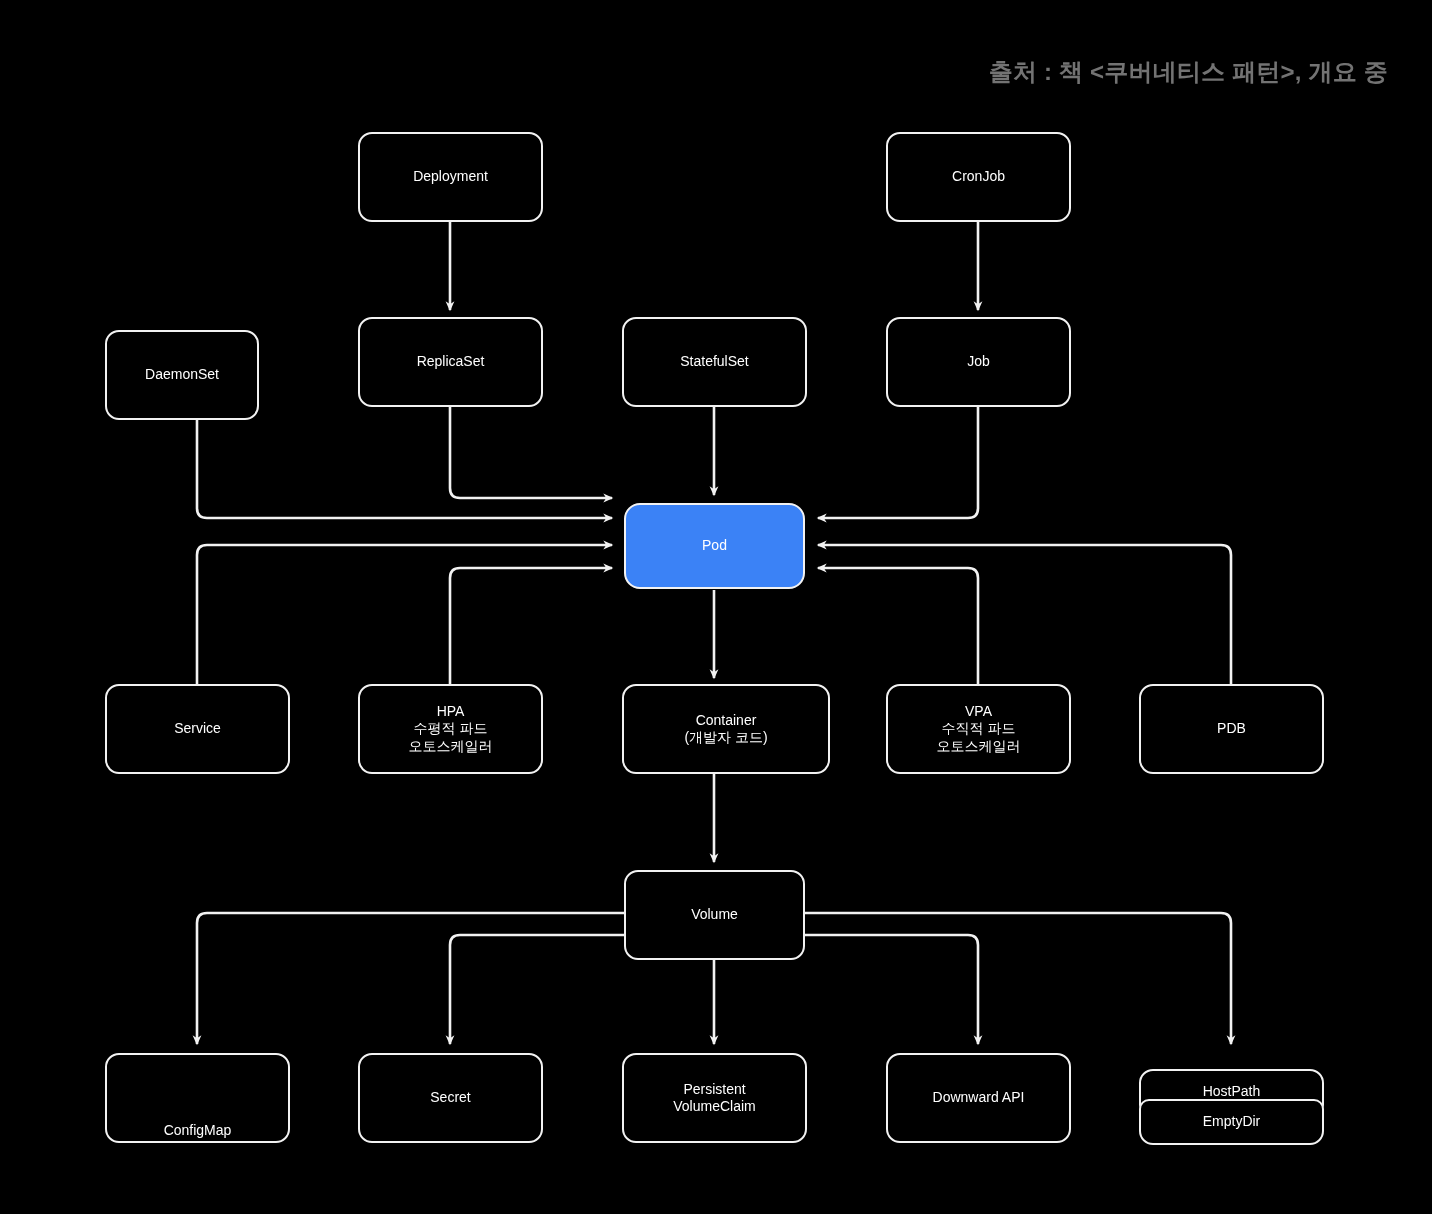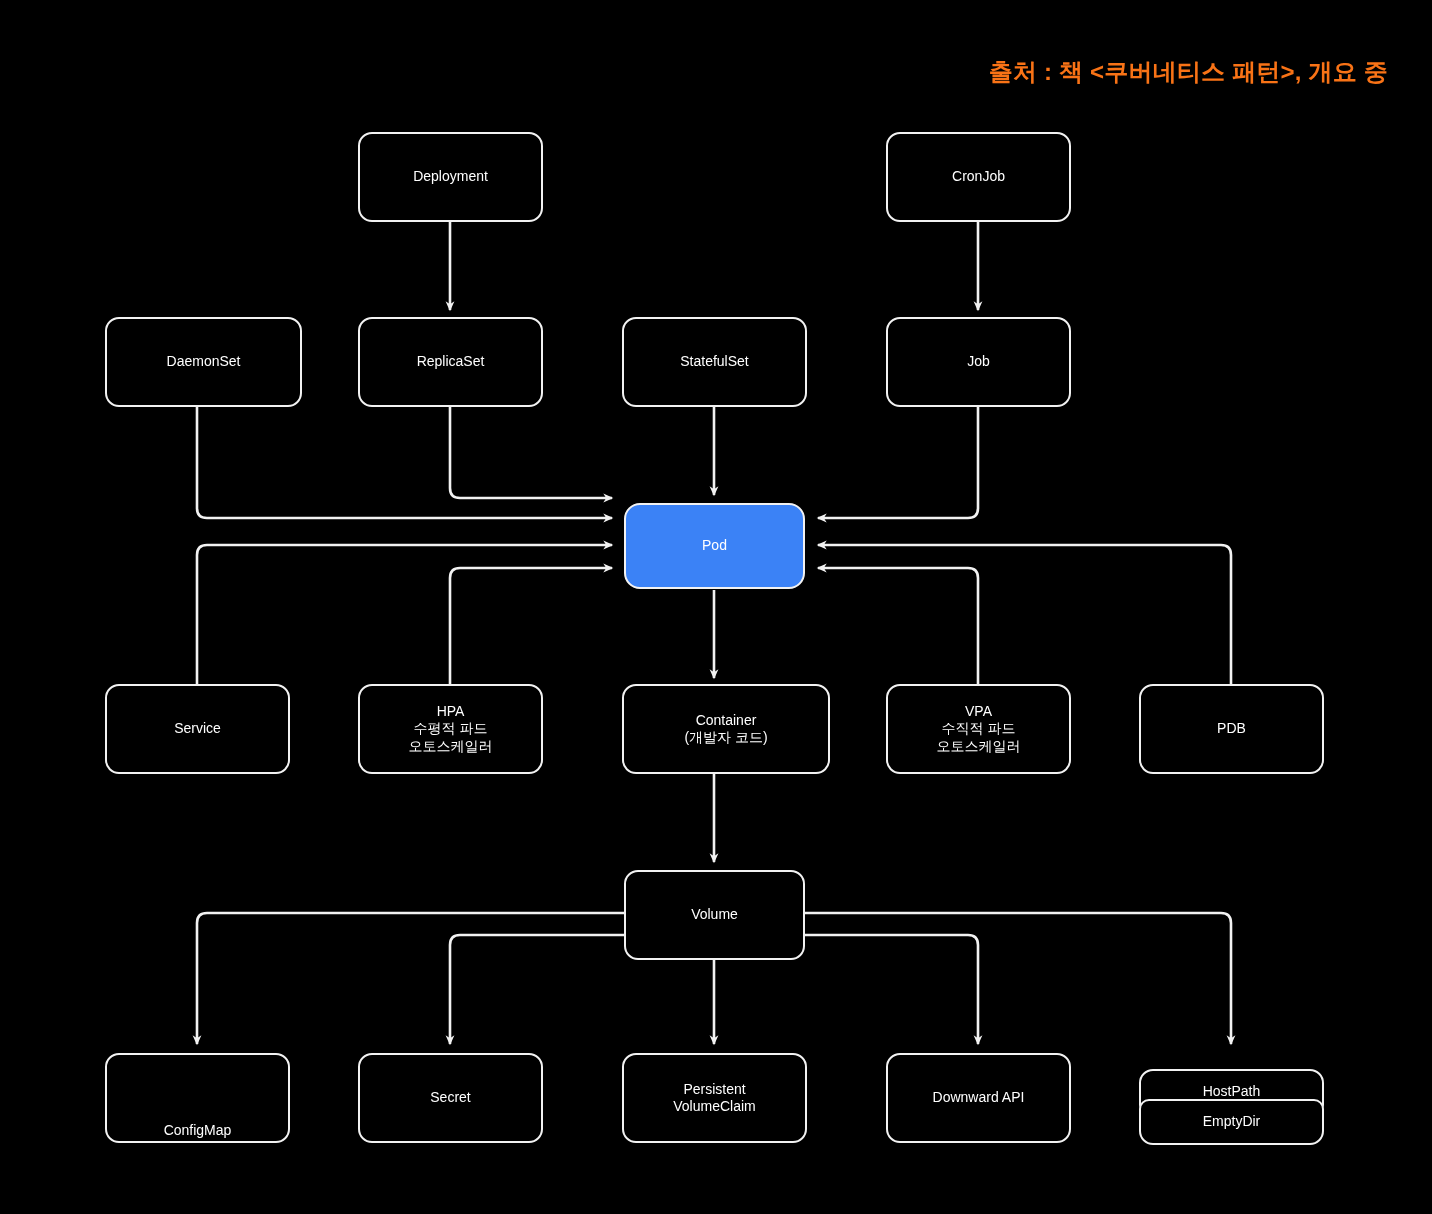--- a/index.html
+++ b/index.html
@@ -29,21 +29,21 @@
     width: 1432px;
     height: 1214px;
     pointer-events: none;
   }
   .credit {
     position: absolute;
     right: 44px;
     top: 56px;
     font-size: 24px;
     font-weight: bold;
-    color: #f97316;
+    color: #737373;
     letter-spacing: 0.2px;
     white-space: nowrap;
   }
   .node {
     position: absolute;
     box-sizing: border-box;
     border: 2.5px solid #f2f2f2;
     border-radius: 14px;
     background: #000000;
     display: flex;
@@ -134,21 +134,21 @@
         <span class="l">Deployment</span>
       </span>
   </div>
 
   <div class="node" style="left:886px; top:132px; width:185px; height:90px;">
     <span class="lines">
         <span class="l">CronJob</span>
       </span>
   </div>
 
-  <div class="node" style="left:105px; top:317px; width:197px; height:90px;">
+  <div class="node" style="left:105px; top:330px; width:154px; height:90px;">
     <span class="lines">
         <span class="l">DaemonSet</span>
       </span>
   </div>
 
   <div class="node" style="left:358px; top:317px; width:185px; height:90px;">
     <span class="lines">
         <span class="l">ReplicaSet</span>
       </span>
   </div>

